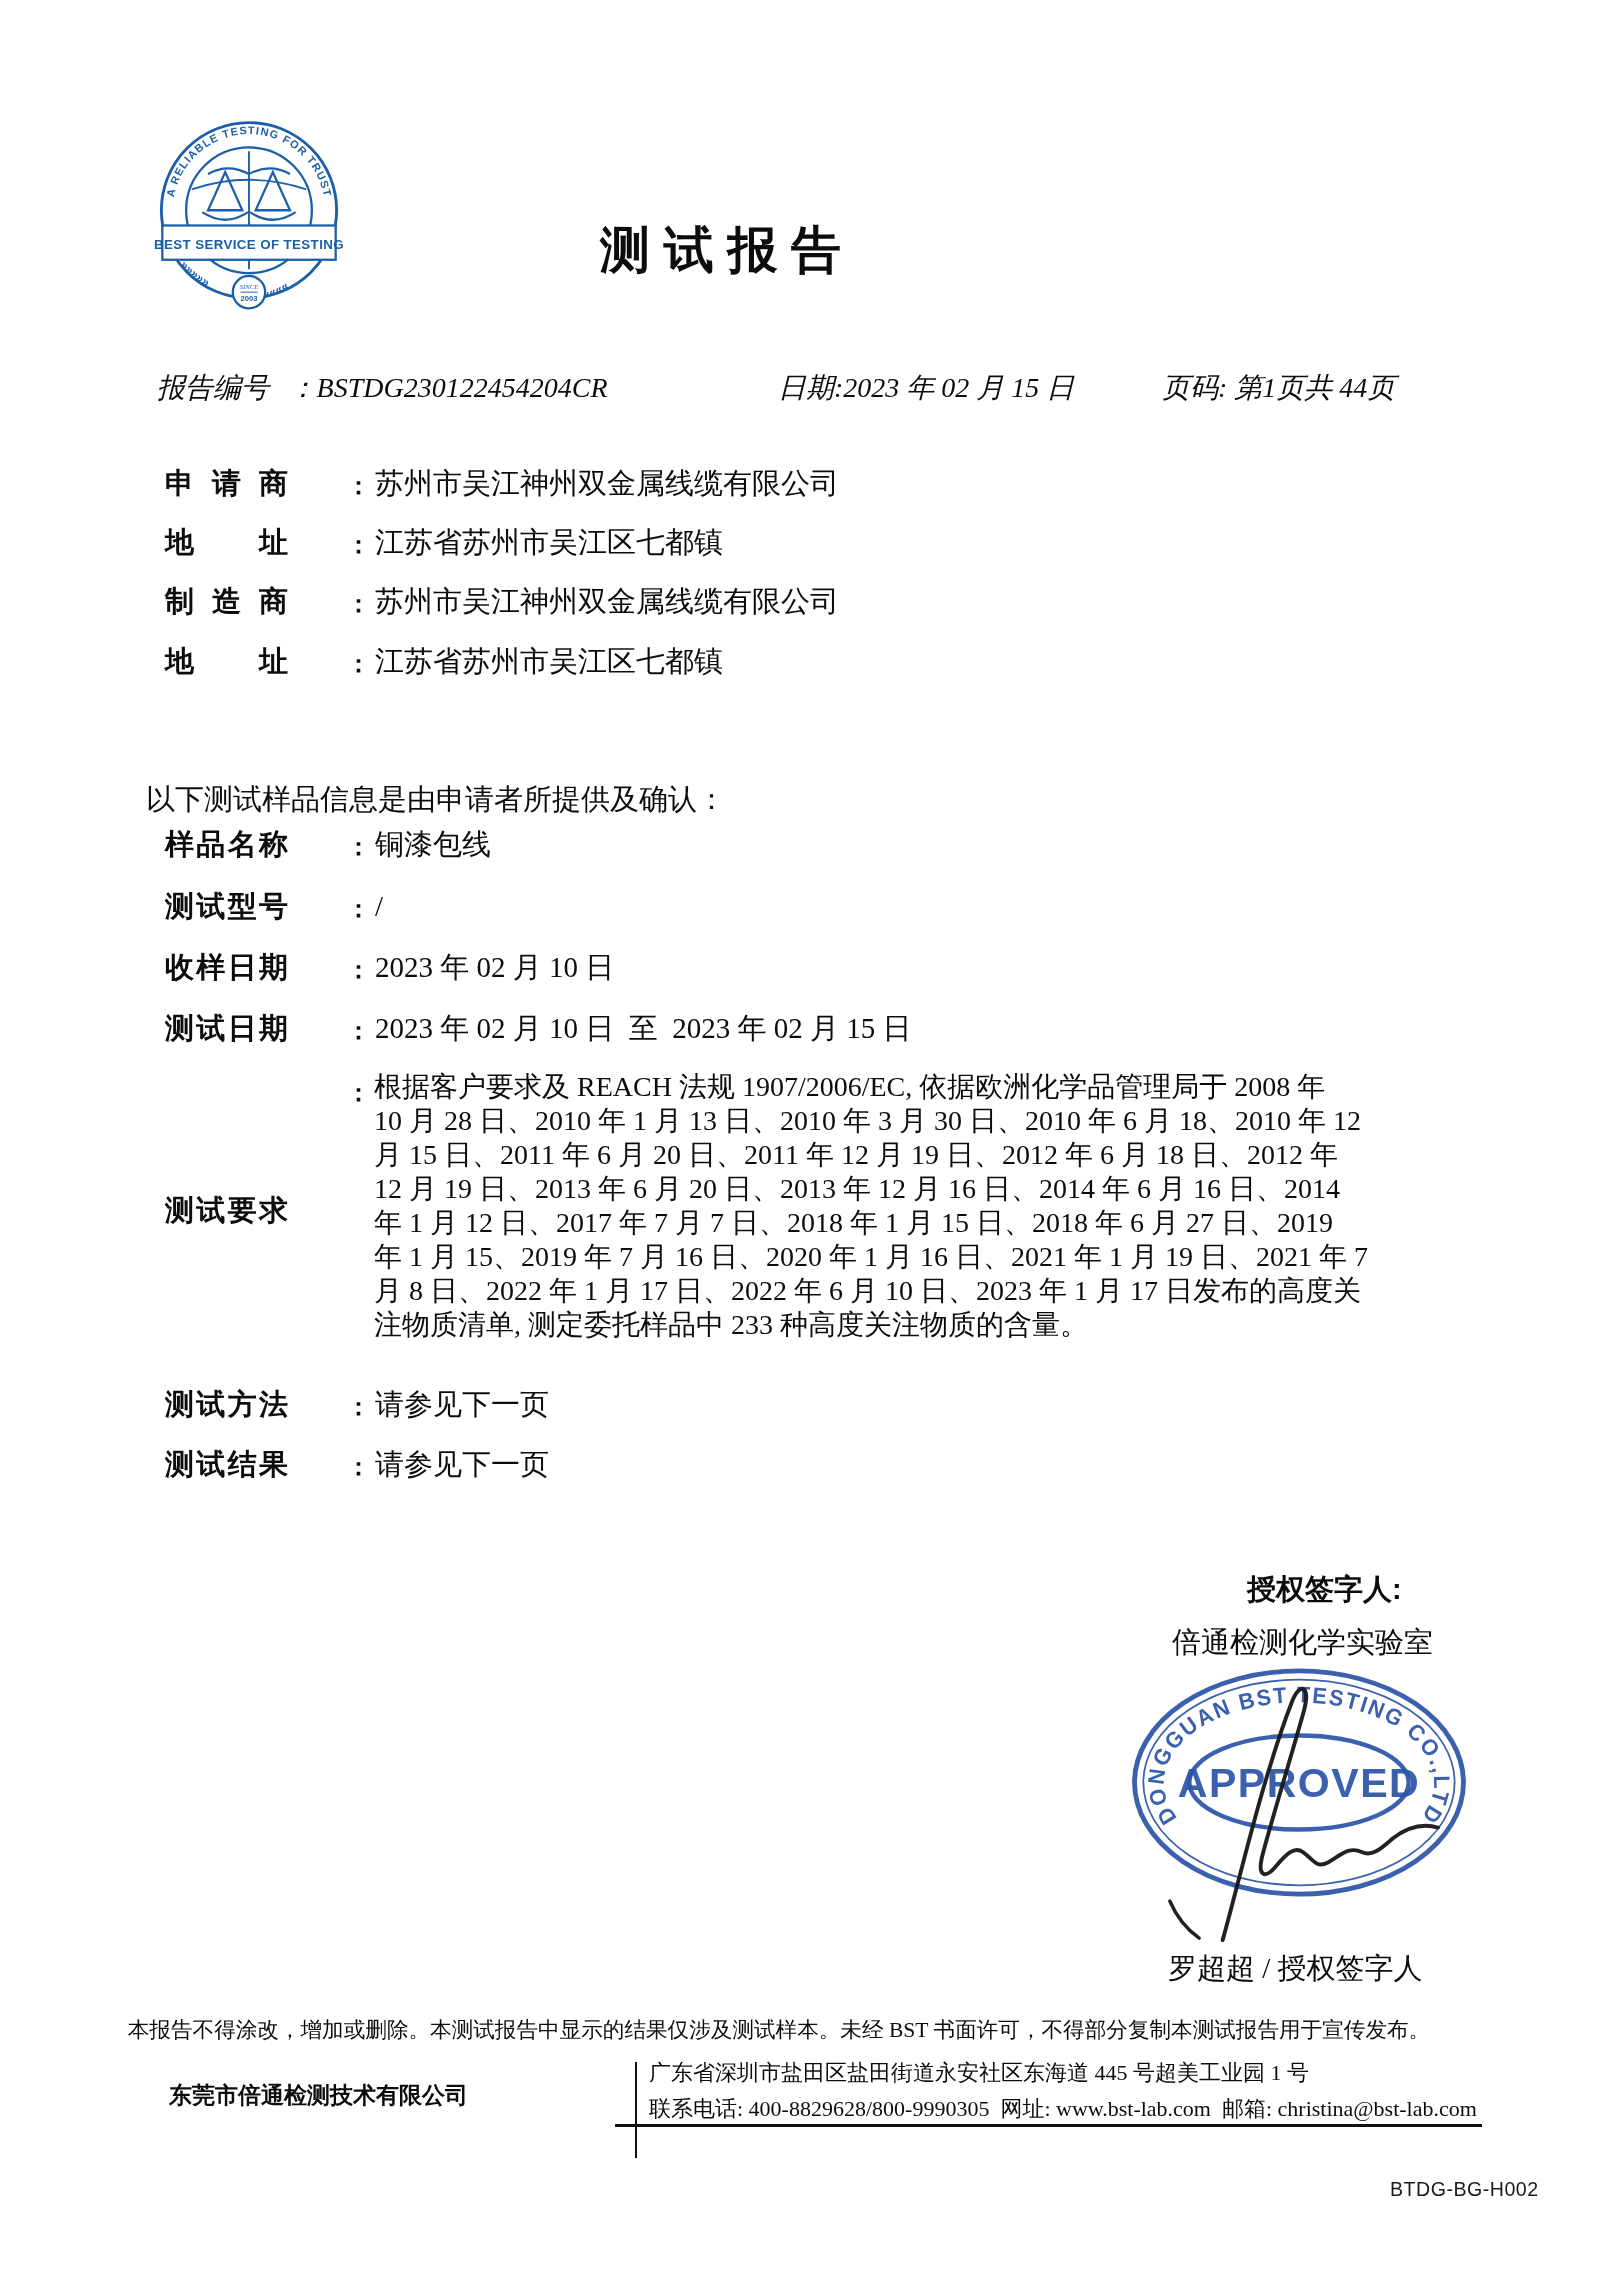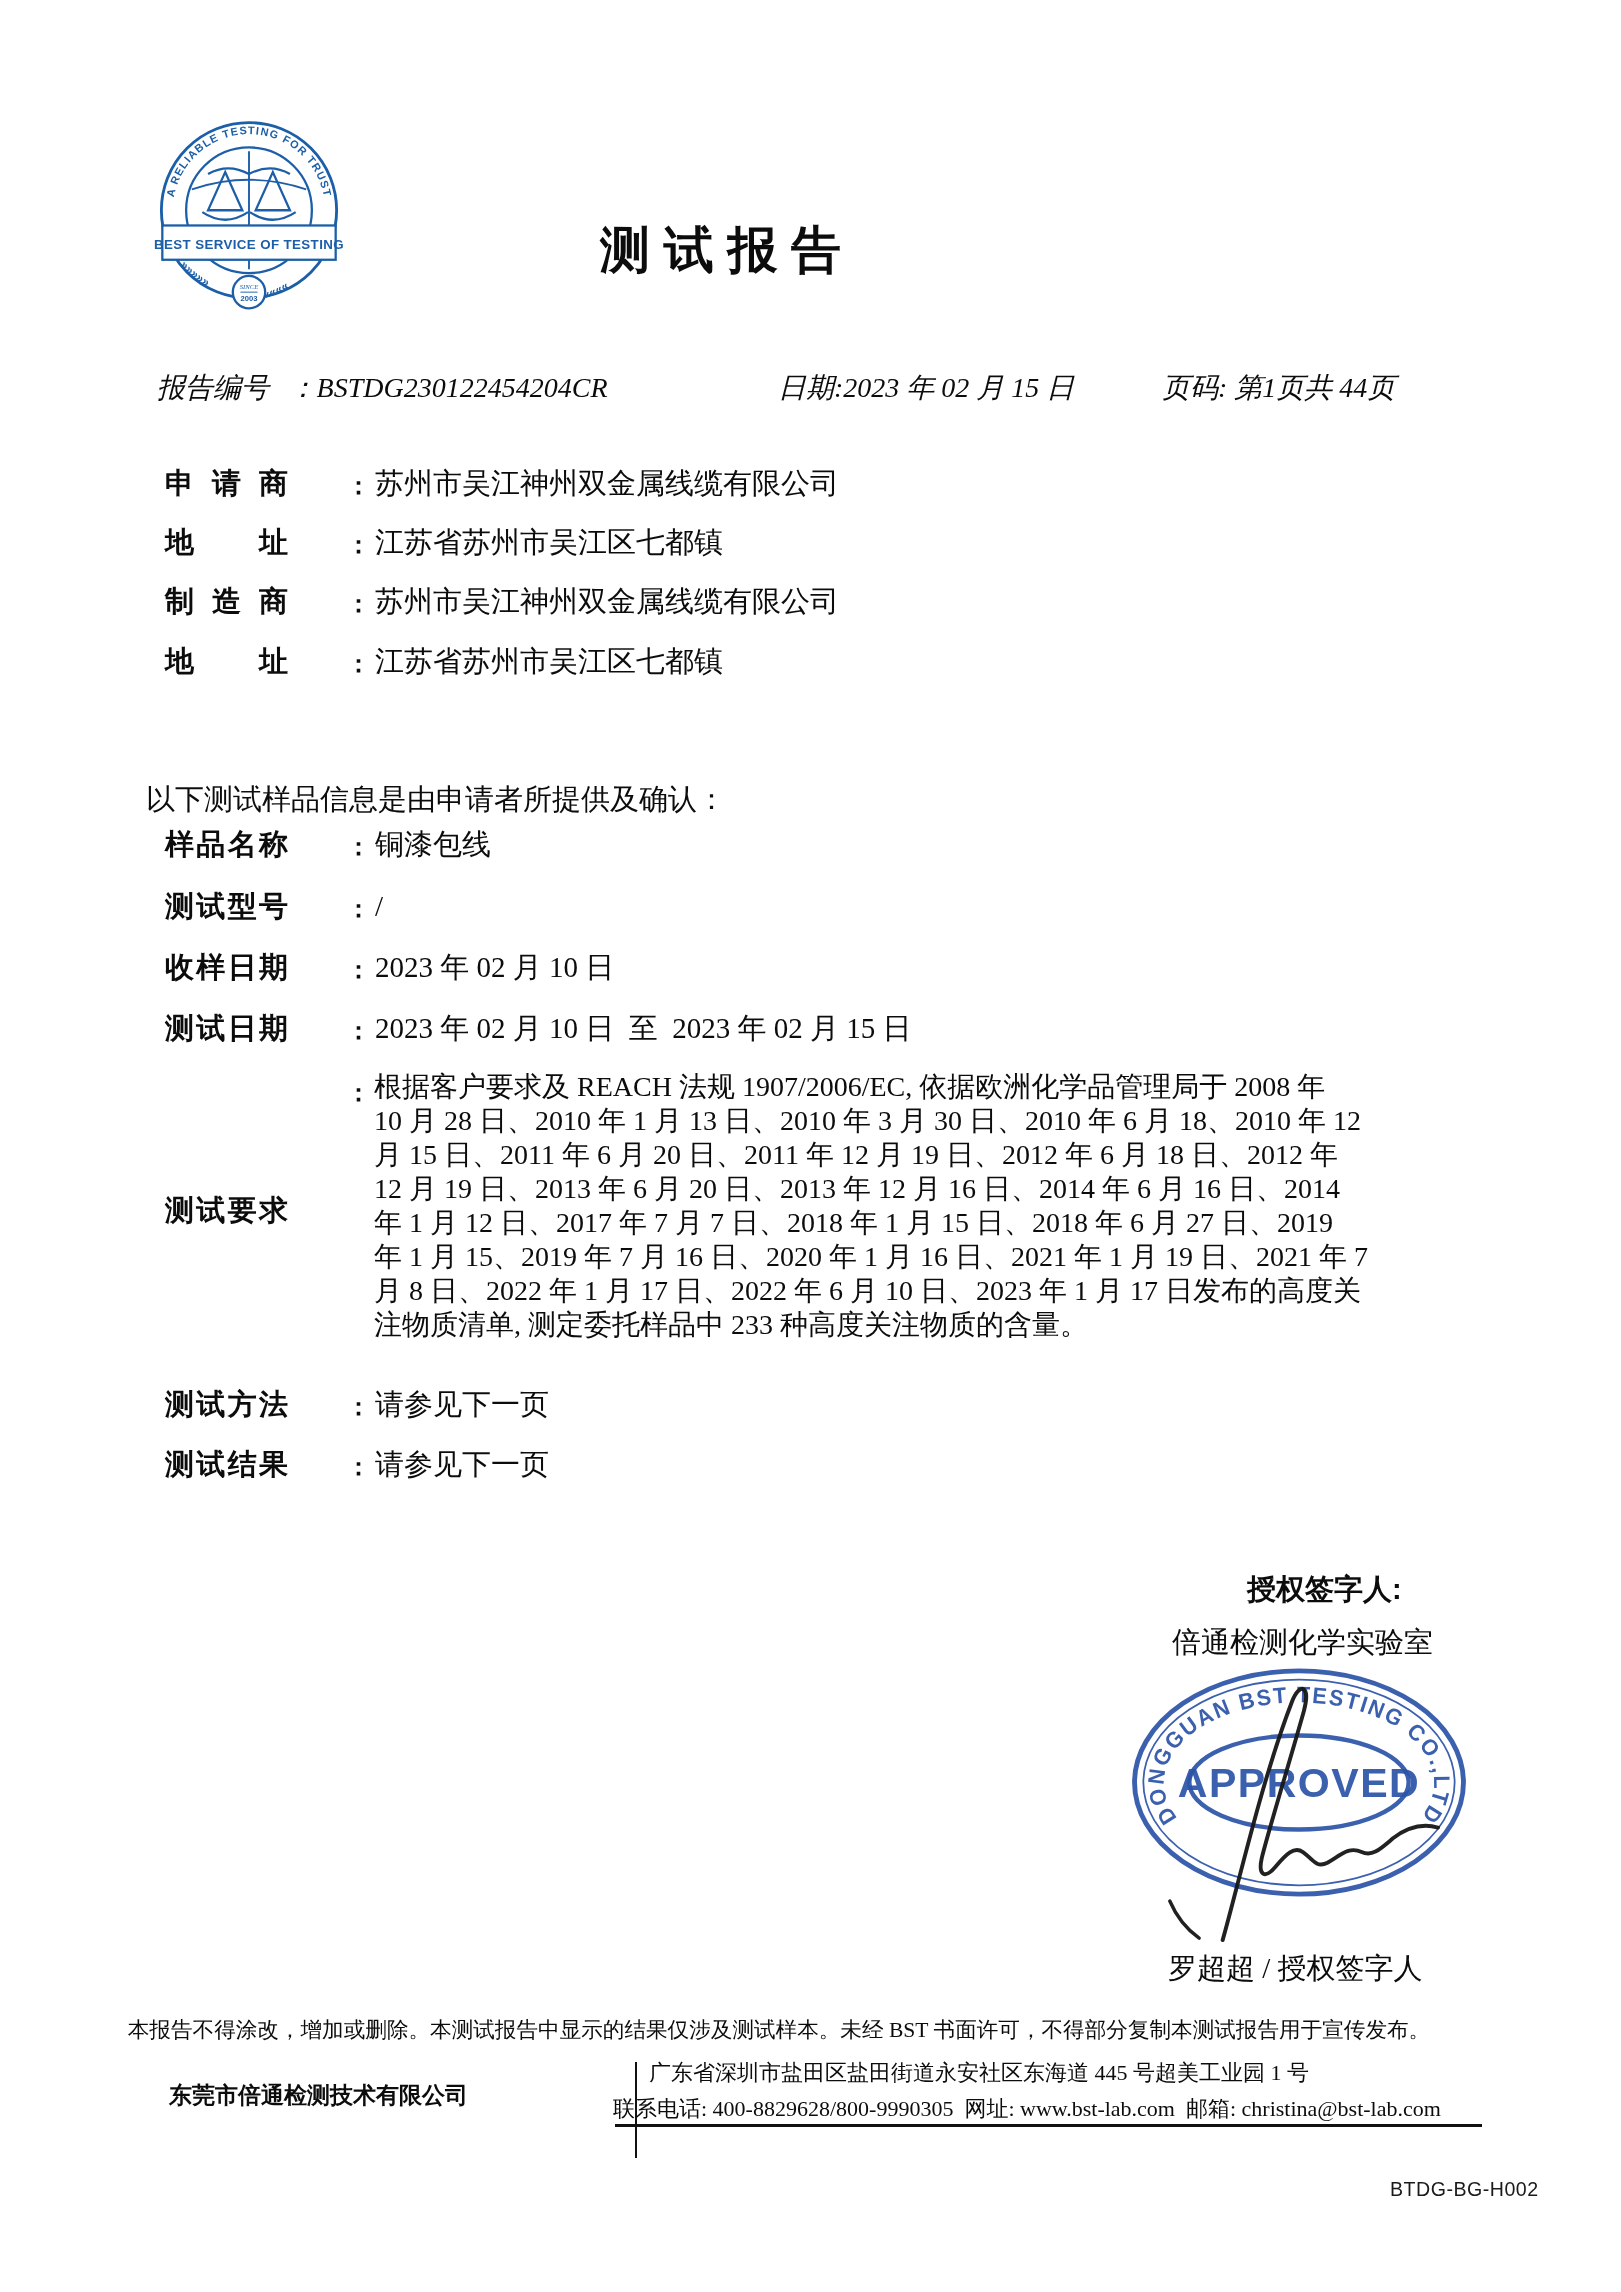--- a/index.html
+++ b/index.html
@@ -54,21 +54,21 @@
   .stamp-wrap { position:absolute; left:1113px; top:1654px; width:372px; height:304px; }
 
   
   .disclaimer { position:absolute; left:0; top:2015px; width:1558px; text-align:center; font-size:21.6px; }
   .f-company {
     position:absolute; left:169px; top:2080px;
     font-family:"Liberation Sans", sans-serif; font-weight:bold; font-size:23px;
   }
   .f-vrule { position:absolute; left:635px; top:2062px; width:2px; height:96px; background:#111; }
   .f-addr    { position:absolute; left:649px; top:2058px; font-size:22px; white-space:pre; }
-  .f-contact { position:absolute; left:613px; top:2094px; font-size:22px; white-space:pre; }
+  .f-contact { position:absolute; left:649px; top:2094px; font-size:22px; white-space:pre; }
   .f-hrule { position:absolute; left:615px; top:2124px; width:867px; height:2.9px; background:#111; }
   .form-code {
     position:absolute; left:1370px; top:2178px;
     font-family:"Liberation Sans", sans-serif; font-size:19.6px; color:#1a1a1a; letter-spacing:0.5px;margin-left:20px;
   }
 
   .logo-wrap { position:absolute; left:149px; top:113px; width:200px; height:204px; }
 </style>
 </head>
 <body>

